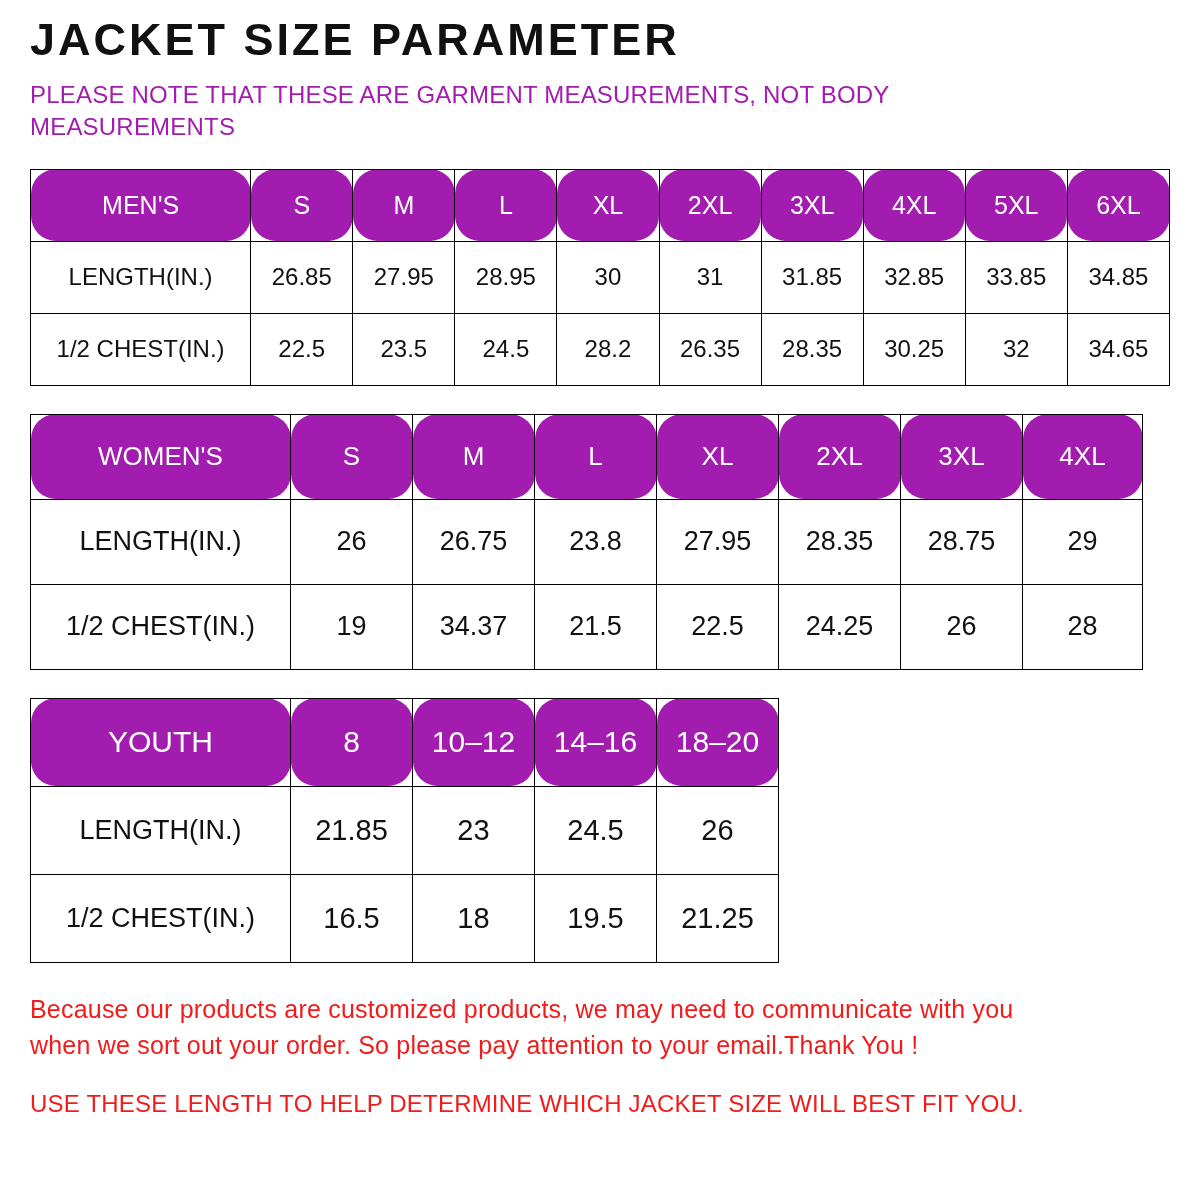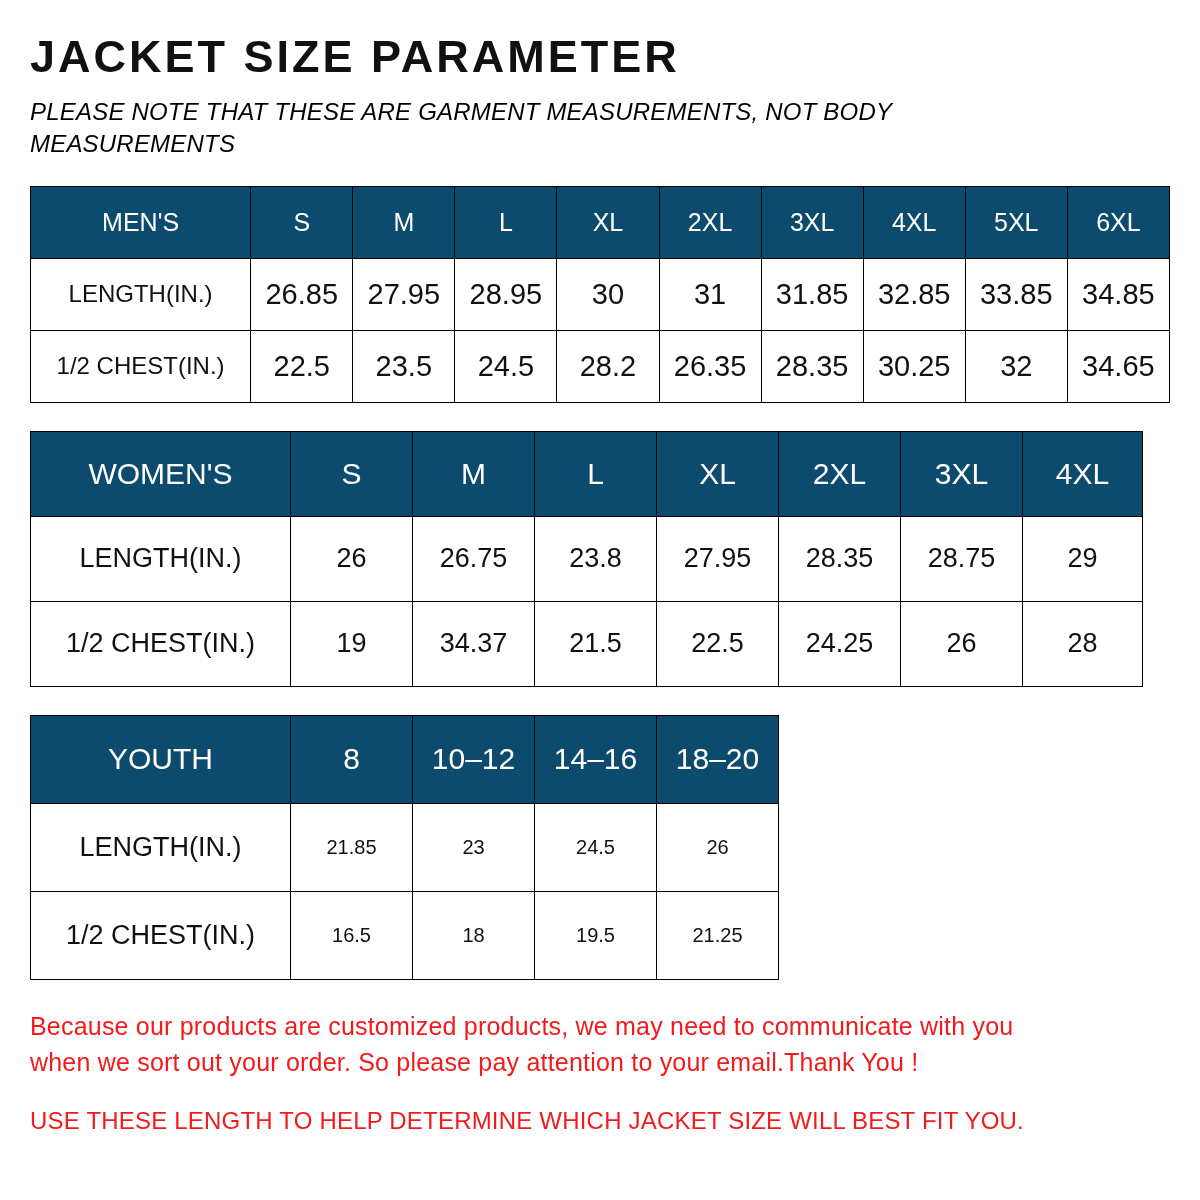--- a/index.html
+++ b/index.html
@@ -4,71 +4,71 @@
 <style>
   * { box-sizing: border-box; }
   html, body {
     margin: 0; padding: 0;
     width: 1200px; height: 1200px;
     background: #ffffff;
     font-family: "Liberation Sans", sans-serif;
   }
   .page {
     width: 1103px; height: 1200px;
-    padding: 33px 30px 0 30px;
+    padding: 16px 30px 0 30px;
     position: relative;
   }
   .title {
     font-size: 45px;
     font-weight: bold;
     letter-spacing: 3px;
     color: #111111;
     line-height: 1.05;
     margin: 0 0 16px 0;
     white-space: nowrap;
   }
   .note {
-    color: #000000;
+    color: #a21caf;
     font-size: 24px;
     line-height: 1.32;
     margin: 0 0 26px 0;
     max-width: 900px;
     letter-spacing: 0.2px;
-    font-style: italic;
   }
   table {
     border-collapse: collapse;
     table-layout: fixed;
     margin-bottom: 28px;
   }
   table td {
     border: 1px solid #000;
     text-align: center;
     vertical-align: middle;
     color: #111;
     background: #fff;
   }
   .hdr td {
-    background: #0c4a6e;
+    background: #a21caf;
     color: #ffffff;
     font-weight: normal;
+    border-radius: 25px;
   }
   
   .men { width: 1140px; }
-  .men td { height: 72px; font-size: 29px; }
+  .men td { height: 72px; font-size: 24px; }
   .men .hdr td { font-size: 25px; }
   .men .rowlabel { font-size: 24px; }
   
   .women { width: 1112px; }
   .women td { height: 85px; font-size: 27px; }
-  .women .hdr td { font-size: 30px; margin-top: 48px; }
+  .women .hdr td { font-size: 26px; margin-top: 48px; }
   .women .rowlabel { font-size: 27px; }
   
   .youth { width: 748px; }
-  .youth td { height: 88px; font-size: 20px; }
+  .youth td { height: 88px; font-size: 29px; }
   .youth .hdr td { font-size: 30px; margin-left: 20px; }
   .youth .rowlabel { font-size: 27px; }
 
   .footer {
     color: #f21b1b;
     font-size: 25px;
     line-height: 1.45;
     letter-spacing: 0.2px;
     max-width: 1140px;
     margin-top: 19px;

